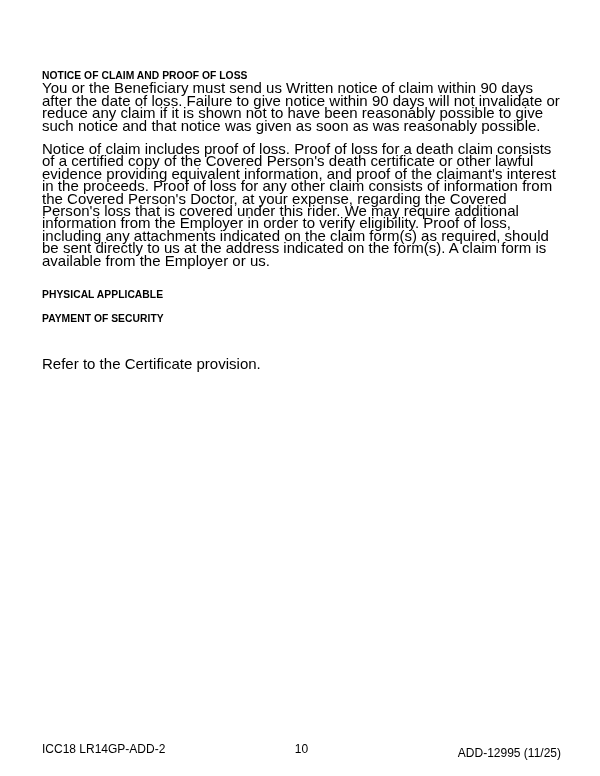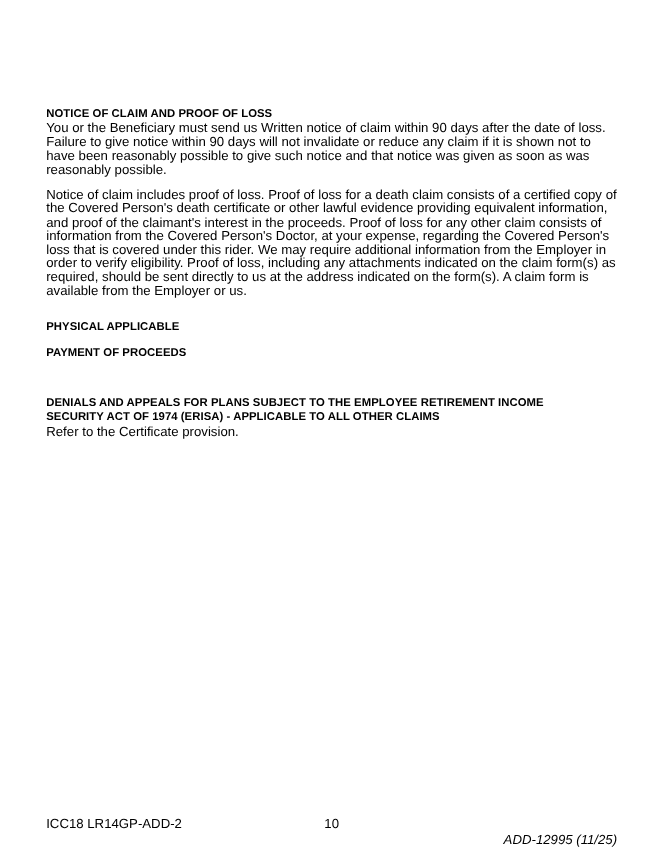--- a/index.html
+++ b/index.html
@@ -22,32 +22,31 @@
     width: 600px;
     height: 776px;
     background: #ffffff;
     overflow: hidden;
   }
   .content {
     position: absolute;
     left: 42px;
     top: 70px;
     width: 519px;
-    margin-top: 28px;
   }
   .section-heading {
     font-size: 10.3px;
     font-weight: bold;
     line-height: 12.4px;
     letter-spacing: 0.05px;
     margin: 0;
     white-space: pre-line;
   }
   p.body-text {
-    font-size: 12px;
+    font-size: 15px;
     line-height: 12.4px;
     margin: 0;
     text-align: left;
     letter-spacing: 0.01px;
   }
   .gap {
     height: 11px;
   }
   .footer {
     position: absolute;
@@ -67,23 +66,22 @@
   .footer-center {
     position: absolute;
     left: 0;
     top: 0;
     width: 519px;
     text-align: center;
   }
   .footer-right {
     position: absolute;
     right: 0;
-    top: 14px;
+    top: 4px;
     white-space: nowrap;
-    font-style: italic;
   }
 </style>
 </head>
 <body>
 
 <div class="page">
 
   <div class="content">
 
     <h2 class="section-heading">NOTICE OF CLAIM AND PROOF OF LOSS</h2>
@@ -91,28 +89,26 @@
     <div class="gap"></div>
     <p class="body-text">Notice of claim includes proof of loss.  Proof of loss for a death claim consists of a certified copy of the Covered Person's death certificate or other lawful evidence providing equivalent information, and proof of the claimant's interest in the proceeds.  Proof of loss for any other claim consists of information from the Covered Person's Doctor, at your expense, regarding the Covered Person's loss that is covered under this rider.  We may require additional information from the Employer in order to verify eligibility.  Proof of loss, including any attachments indicated on the claim form(s) as required, should be sent directly to us at the address indicated on the form(s).  A claim form is available from the Employer or us.</p>
     <div class="gap"></div>
 
     <div class="gap"></div>
 
     <h2 class="section-heading">PHYSICAL APPLICABLE</h2>
 
     <div class="gap"></div>
 
-    <h2 class="section-heading">PAYMENT OF PROCEEDS</h2>
+    <h2 class="section-heading">PAYMENT OF SECURITY</h2>
     <div class="gap"></div>
     <div class="gap"></div>
 
     <div class="gap"></div>
 
-    <h2 class="section-heading">DENIALS AND APPEALS FOR PLANS SUBJECT TO THE EMPLOYEE RETIREMENT INCOME
-SECURITY ACT OF 1974 (ERISA) - APPLICABLE TO ALL OTHER CLAIMS</h2>
     <p class="body-text">Refer to the Certificate provision.</p>
 
   </div>
 
   <div class="footer">
     <span class="footer-left">ICC18 LR14GP-ADD-2</span>
     <span class="footer-center">10</span>
     <span class="footer-right">ADD-12995 (11/25)</span>
   </div>
 

